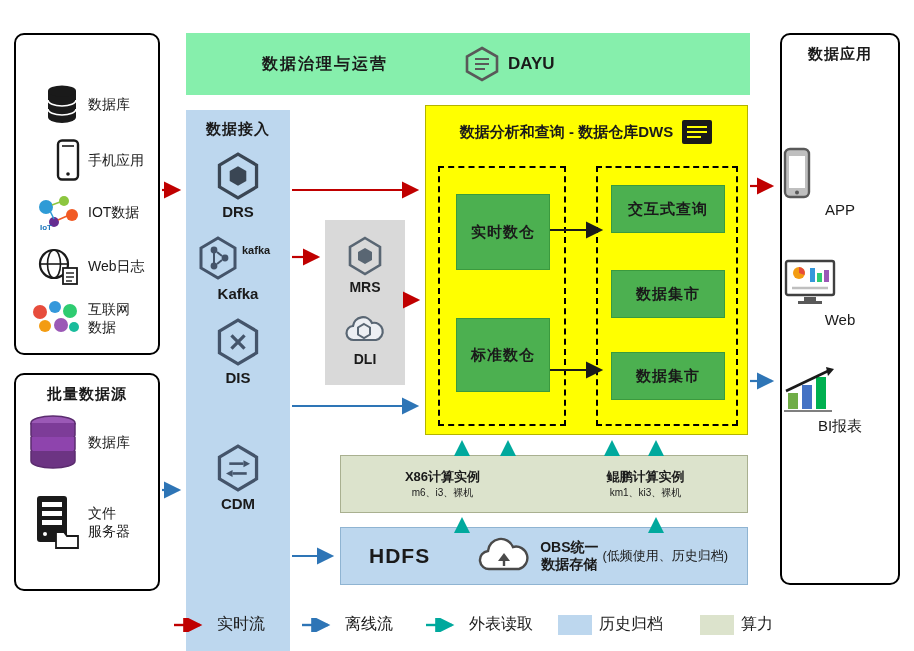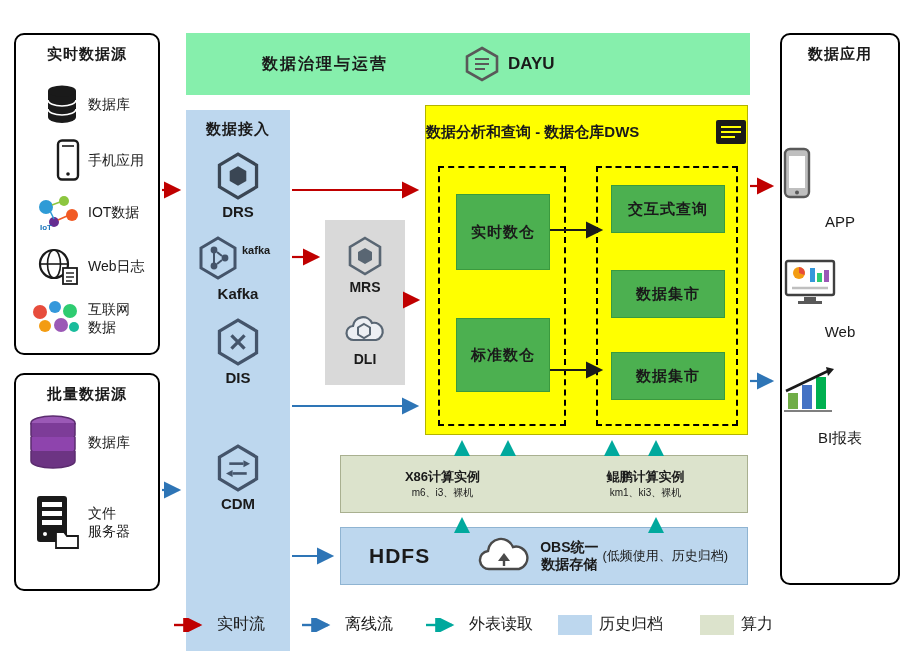--- a/index.html
+++ b/index.html
@@ -20,57 +20,56 @@
   
   .ingest{position:absolute;left:186px;top:110px;width:104px;height:598px;background:#BDD7EE}
   .svc{position:absolute;left:0;width:100%;text-align:center}
   .svc .nm{font-weight:bold;font-size:15px;margin-top:3px}
   
   .mid{position:absolute;left:325px;top:220px;width:80px;height:165px;background:#D9D9D9}
   .mid .svc .nm{font-size:14px}
   
   .dws{position:absolute;left:425px;top:105px;width:323px;height:330px;background:#FFFF00;border:1px solid #b3b300}
   .dws-title{position:absolute;top:12px;left:0;width:100%;text-align:center;font-weight:bold;font-size:15px;
-             display:flex;align-items:center;justify-content:space-between;gap:8px}
+             display:flex;align-items:center;justify-content:center;gap:8px}
   .dashed{position:absolute;border:2px dashed #000}
   .d-left{left:12px;top:60px;width:128px;height:260px}
   .d-right{left:170px;top:60px;width:142px;height:260px}
   .gbox{position:absolute;background:#4CB050;border:1px solid #3a9a3e;display:flex;align-items:center;justify-content:center;
         font-weight:bold;font-size:15px;letter-spacing:1px;}
   
   .compute{position:absolute;left:340px;top:455px;width:408px;height:58px;background:#DCE3CC;border:1px solid #a9b090;
            display:flex}
   .cpu{flex:1;display:flex;flex-direction:column;align-items:center;justify-content:center;line-height:1.35}
   .cpu .t{font-weight:bold;font-size:13px}
   .cpu .s{font-size:10px}
   .storage{position:absolute;left:340px;top:527px;width:408px;height:58px;background:#BDD7EE;border:1px solid #8fb4d2;
            display:flex;align-items:center}
   .hdfs{font-weight:bold;font-size:21px;margin-left:28px;letter-spacing:1px}
   .obs-title{font-weight:bold;font-size:14px;white-space:pre-line;text-align:center;line-height:1.25;margin-left:6px}
   .obs-note{font-size:13px;margin-left:4px}
   
   .app-item{position:absolute;left:0;width:100%;text-align:center}
-  .app-item .nm{font-size:15px;margin-top:14px}
+  .app-item .nm{font-size:15px;margin-top:2px}
   
   .lg{position:absolute;top:614px;display:flex;align-items:center;gap:7px;font-size:16px}
   .sw{display:inline-block;width:34px;height:20px}
   .sw-archive{background:#BDD7EE}
   .sw-compute{background:#DCE3CC}
   
   .arrows{position:absolute;left:0;top:0;pointer-events:none}
   .ic svg{display:block}
   .svc .ic{display:flex;justify-content:center}
 </style>
 </head>
 <body>
 
 <div class="stage">
 
   <div class="panel" style="left:14px;top:33px;width:146px;height:322px">
-    <div class="panel-title">实时数据源</div>
 
     <div class="src-item" style="top:44px">
       <span class="ic">
         <svg width="36" height="40" viewBox="0 0 36 40">
             <path d="M4 7 v26 a14 6 0 0 0 28 0 V7" fill="#1a1a1a"></path>
             <ellipse cx="18" cy="7" rx="14" ry="5.5" fill="#1a1a1a"></ellipse>
             <path d="M4 16 a14 6 0 0 0 28 0" fill="none" stroke="#fff" stroke-width="1.6"></path>
             <path d="M4 25 a14 6 0 0 0 28 0" fill="none" stroke="#fff" stroke-width="1.6"></path>
           </svg>
       </span>

